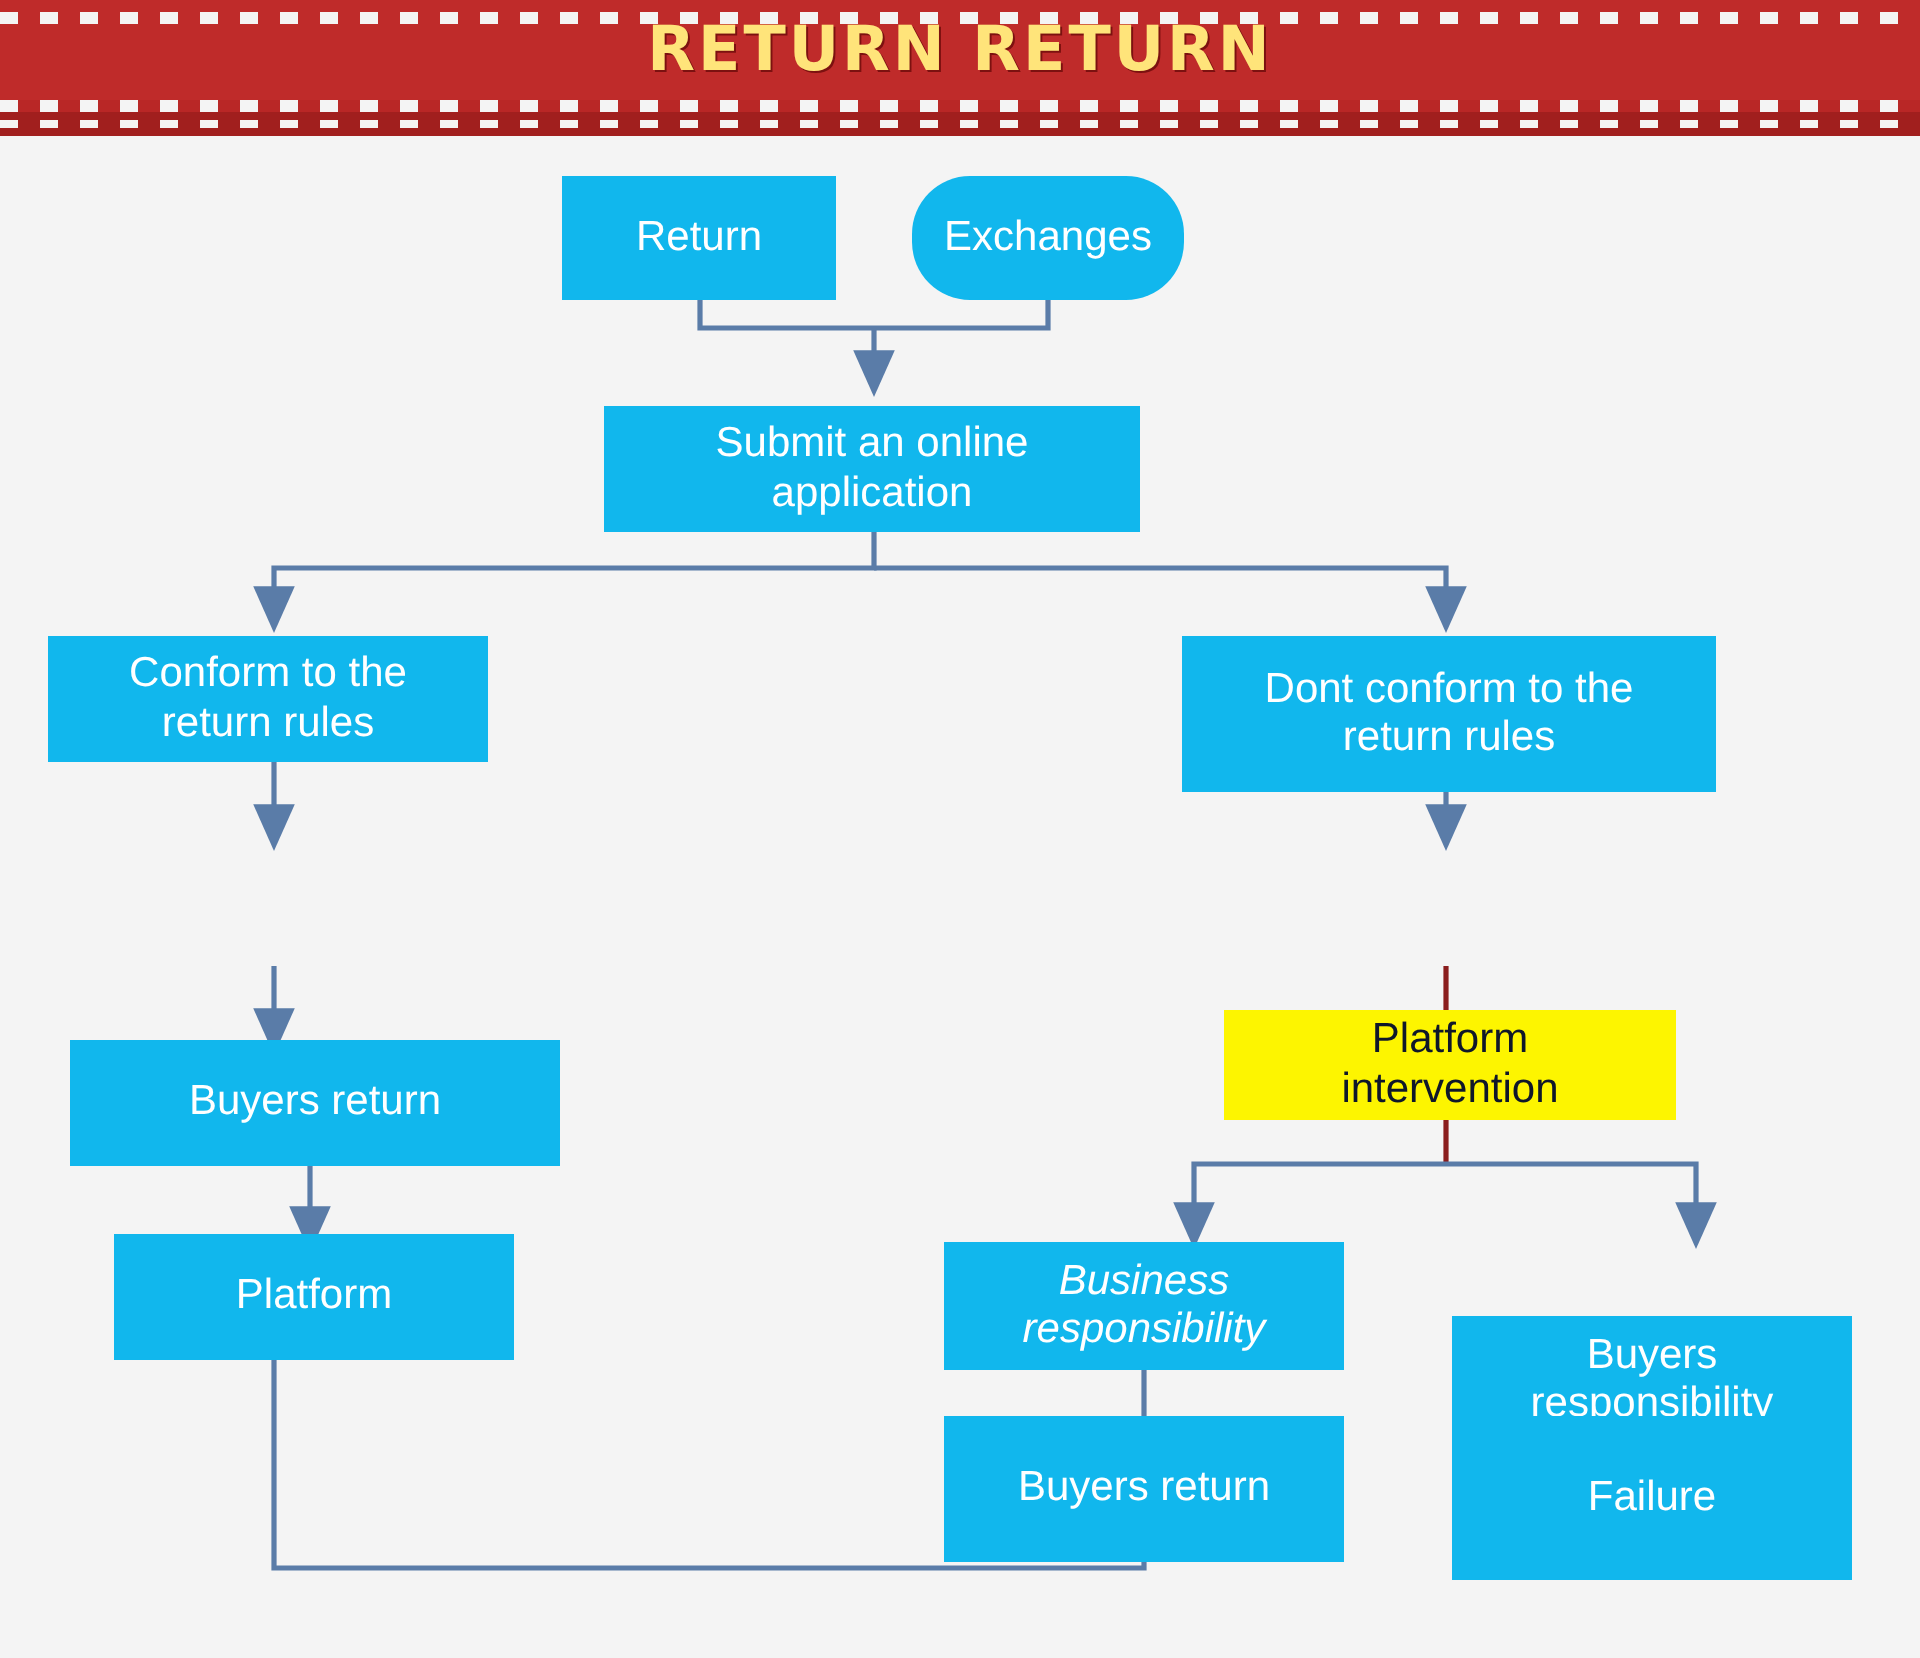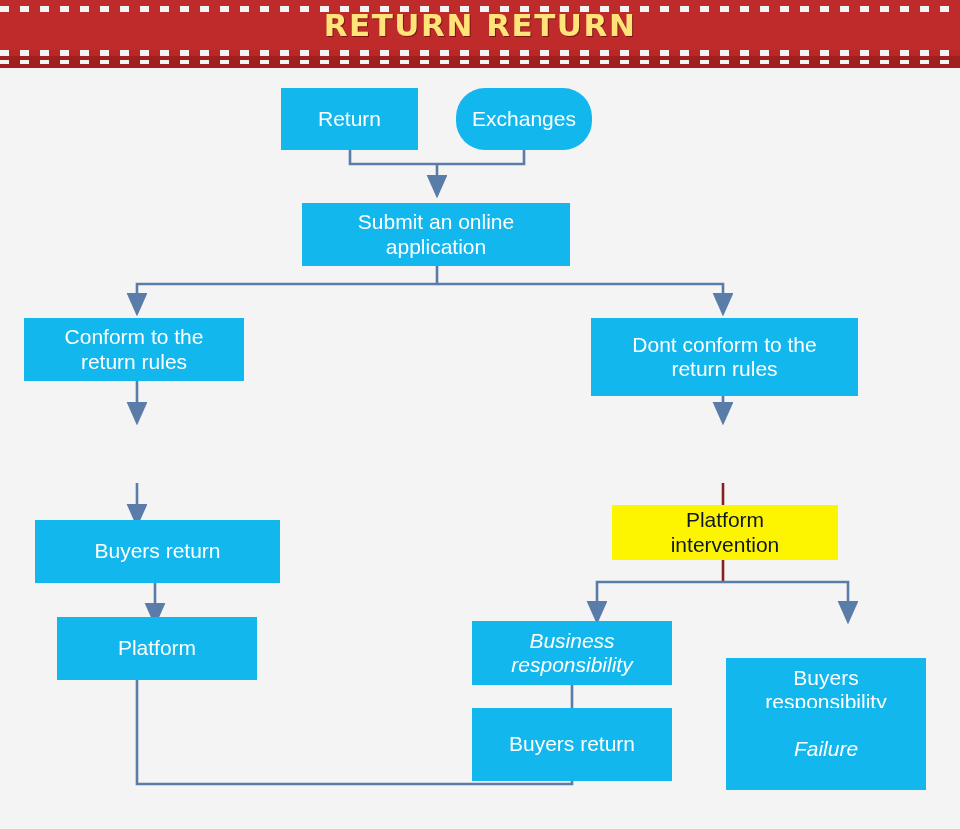--- a/index.html
+++ b/index.html
@@ -214,18 +214,18 @@
 
     <div class="node" style="left:726px; top:553px; width:200px; height:64px;margin-top:37px;">
       <span>Buyers
 responsibility</span>
     </div>
 
     <div class="node" style="left:472px; top:640px; width:200px; height:73px;">
       <span>Buyers return</span>
     </div>
 
-    <div class="node" style="left:726px; top:640px; width:200px; height:82px;font-style:italic;">
+    <div class="node" style="left:726px; top:640px; width:200px; height:82px;">
       <span>Failure</span>
     </div>
 
   </div>
 </div>
 
 </body></html>

